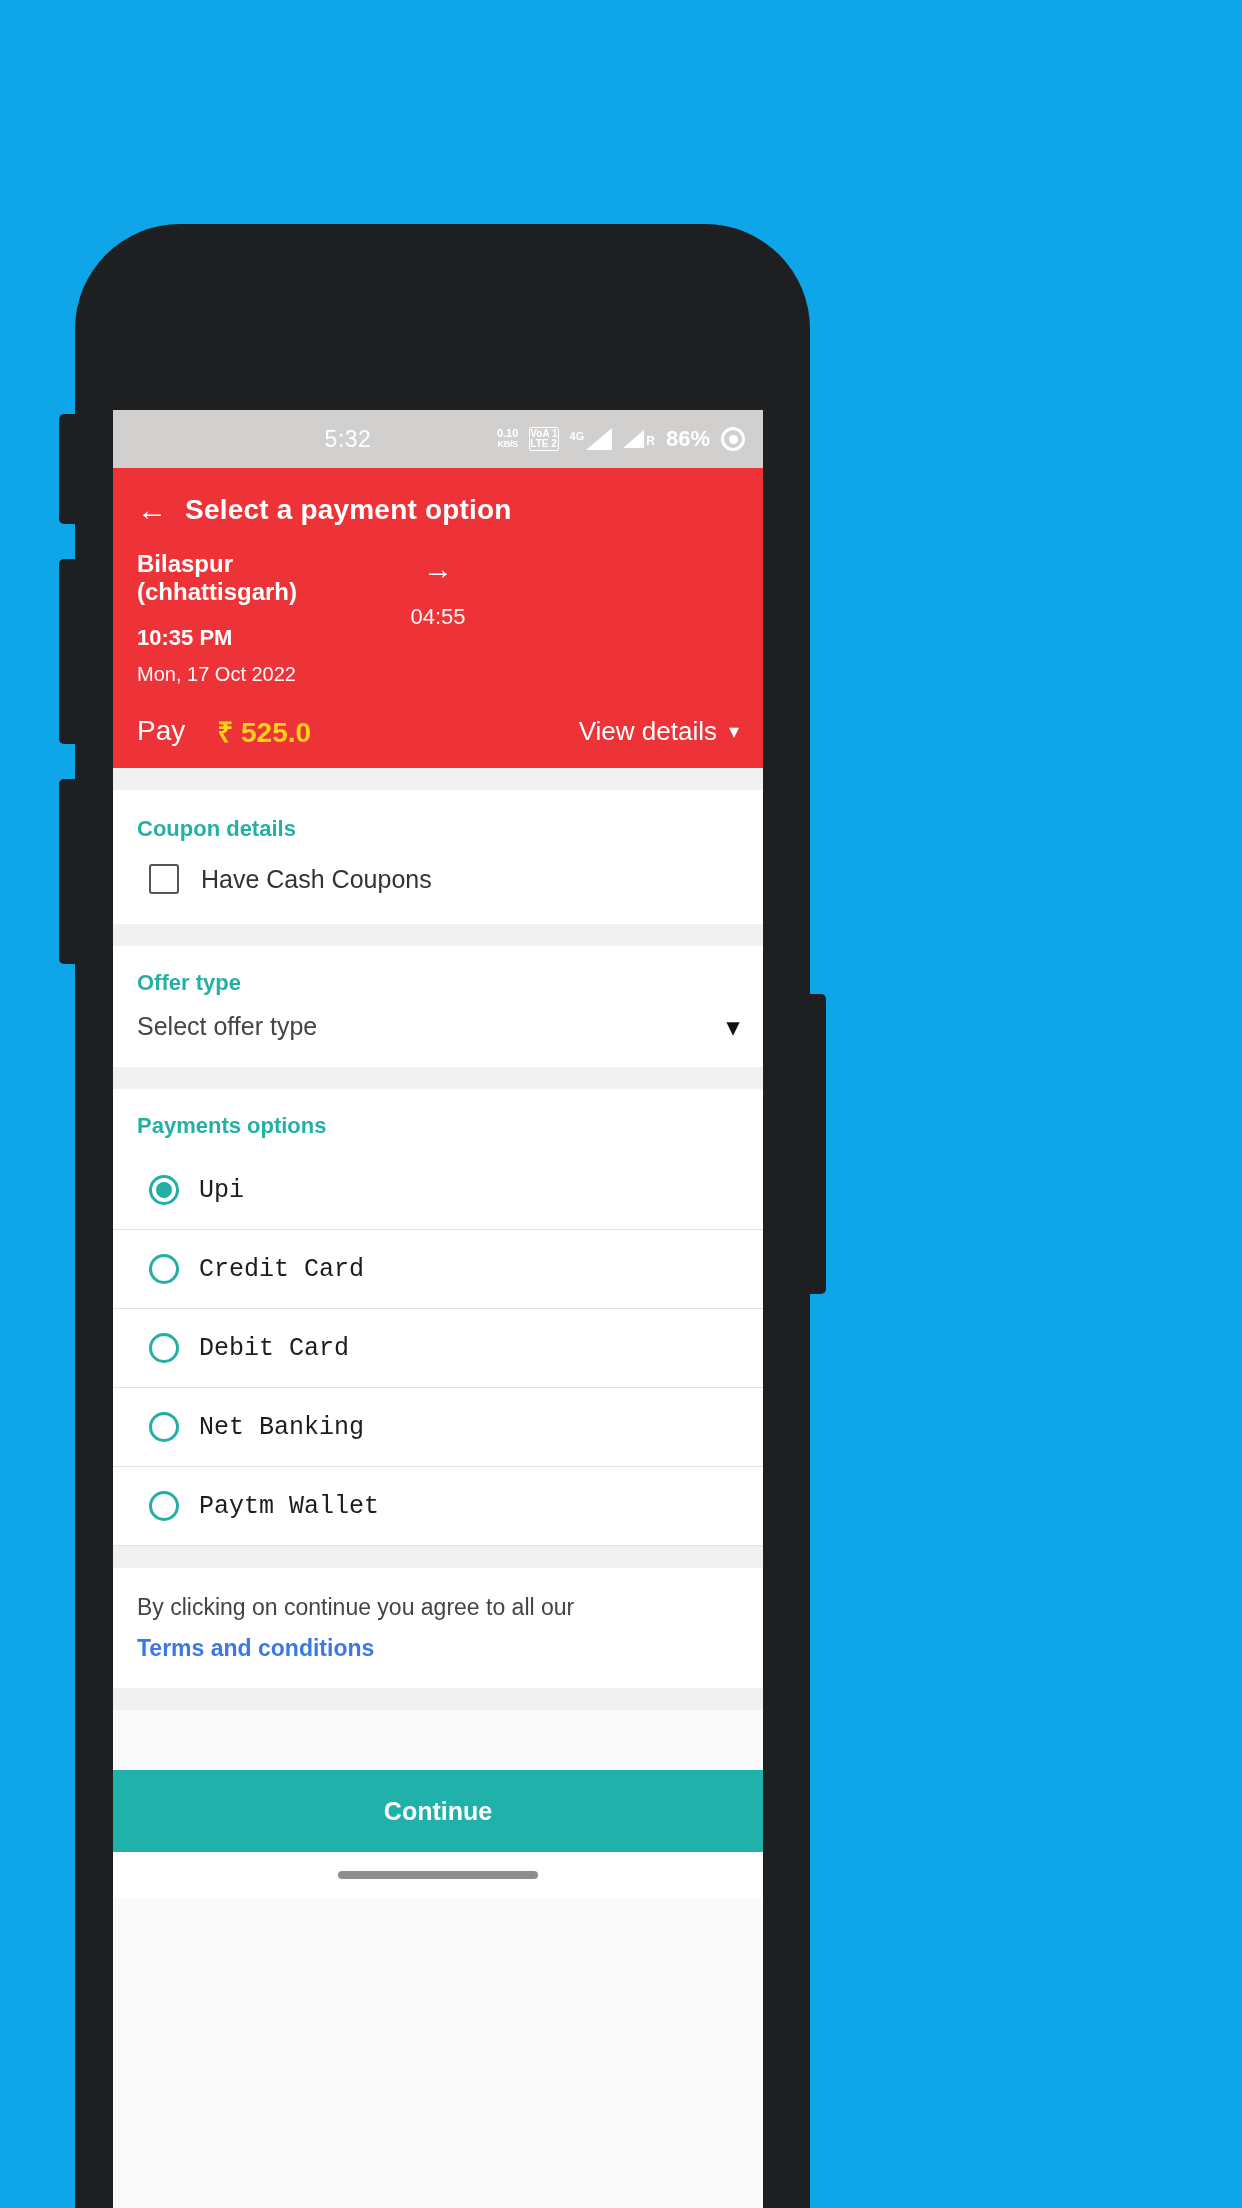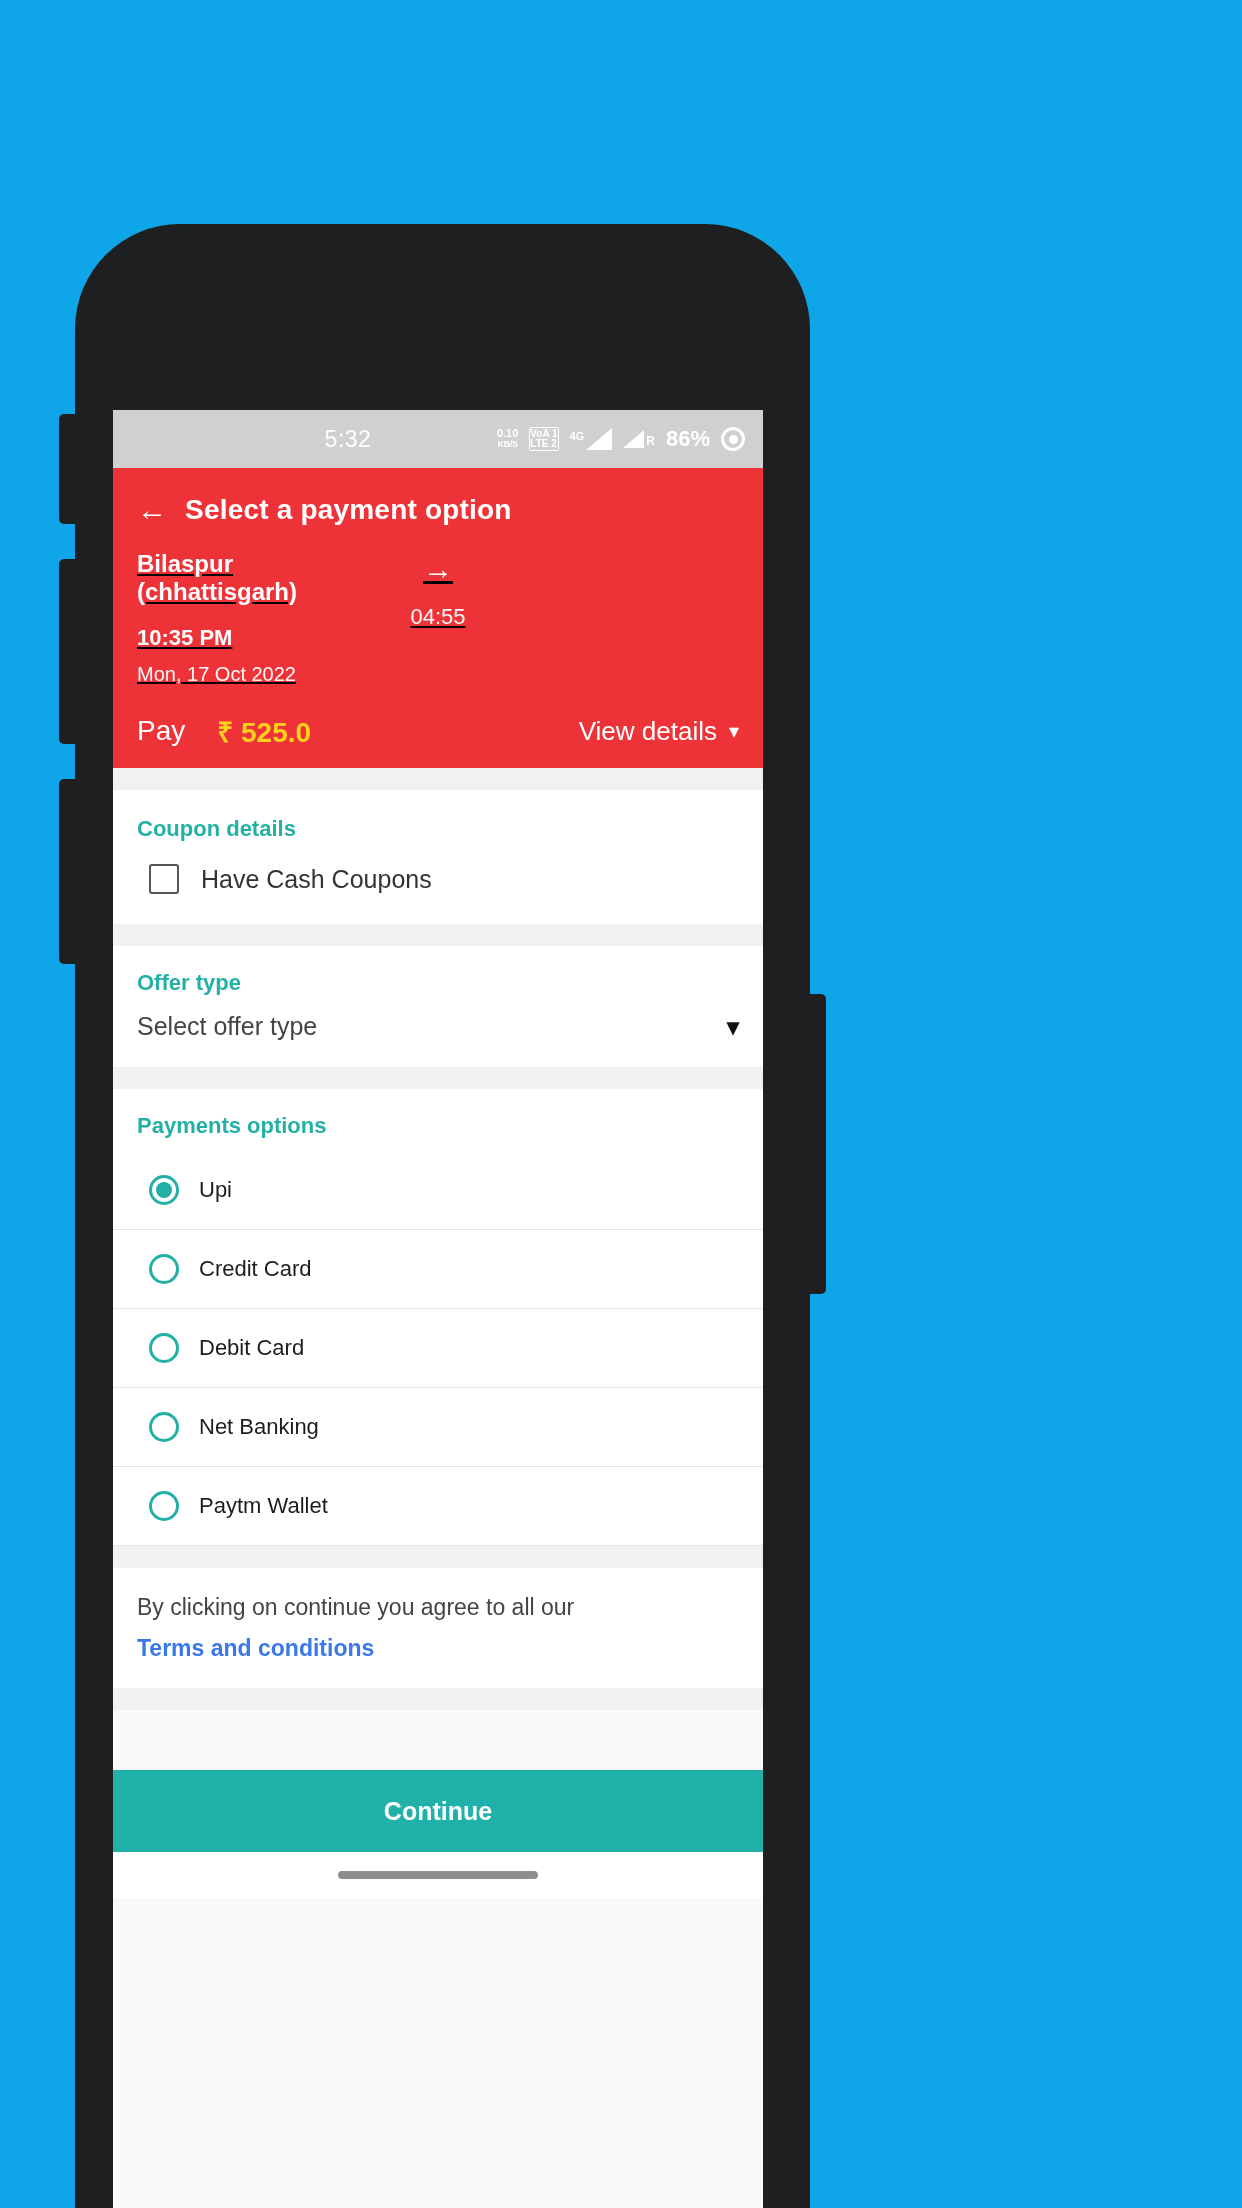--- a/index.html
+++ b/index.html
@@ -75,21 +75,21 @@
     display:flex;align-items:center;justify-content:center;
   }
   .sb-batt i{ width:9px;height:9px;border-radius:50%;background:#fff;display:block;}
 
   
   .header{ background:#ee3338; padding:0 0 18px 0; }
   .titlebar{ display:flex; align-items:center; gap:18px; padding:26px 24px 10px 24px; }
   .back-arrow{ color:#fff; font-size:30px; line-height:1; font-weight:400; }
   .title{ color:#fff; font-size:28px; font-weight:bold; letter-spacing:.2px; }
 
-  .journey{ display:flex; align-items:flex-start; padding:14px 24px 0 24px;text-decoration:underline; }
+  .journey{ display:flex; align-items:flex-start; padding:14px 24px 0 24px; }
   .j-col{ flex:0 0 auto; }
   .j-left{ width:40%; }
   .j-mid{ width:20%; text-align:center; padding-top:4px; }
   .j-right{ width:40%; text-align:right; }
   .j-city{ color:#fff; font-size:24px; font-weight:bold; line-height:1.15; }
   .j-time{ color:#fff; font-size:22px; font-weight:bold; margin-top:20px; }
   .j-mid .j-time{ font-weight:400; opacity:.96; }
   .j-date{ color:#fff; font-size:20px; margin-top:12px; opacity:.97; }
   .j-arrow{ color:#fff; font-size:30px; line-height:1; }
 
@@ -123,21 +123,21 @@
     border-bottom:1px solid #e4e4e4;
   }
   .opt:first-of-type{ border-bottom:1px solid #e4e4e4; }
   .radio{
     width:30px;height:30px;border-radius:50%;
     border:3px solid #22b0a6; background:#fff;
     display:flex;align-items:center;justify-content:center; flex:0 0 auto;
   }
   .radio i{ display:none; width:16px;height:16px;border-radius:50%;background:#22b0a6; }
   .radio.sel i{ display:block; }
-  .opt-label{ font-size:22px; color:#1d1d1d; }
+  .opt-label{ font-size:25px; color:#1d1d1d;font-family:Liberation Mono, monospace; }
   .opts-wrap{ margin-top:12px; }
 
   .terms-card{ padding:26px 24px 26px 24px; }
   .terms-text{ font-size:23px; color:#444; }
   .terms-link{ font-size:23px; color:#3b78e7; font-weight:bold; margin-top:14px; display:block; }
 
   .filler{ height:60px; background:#fafafa; }
 
   .continue-btn{
     background:#20b2aa; height:82px;

